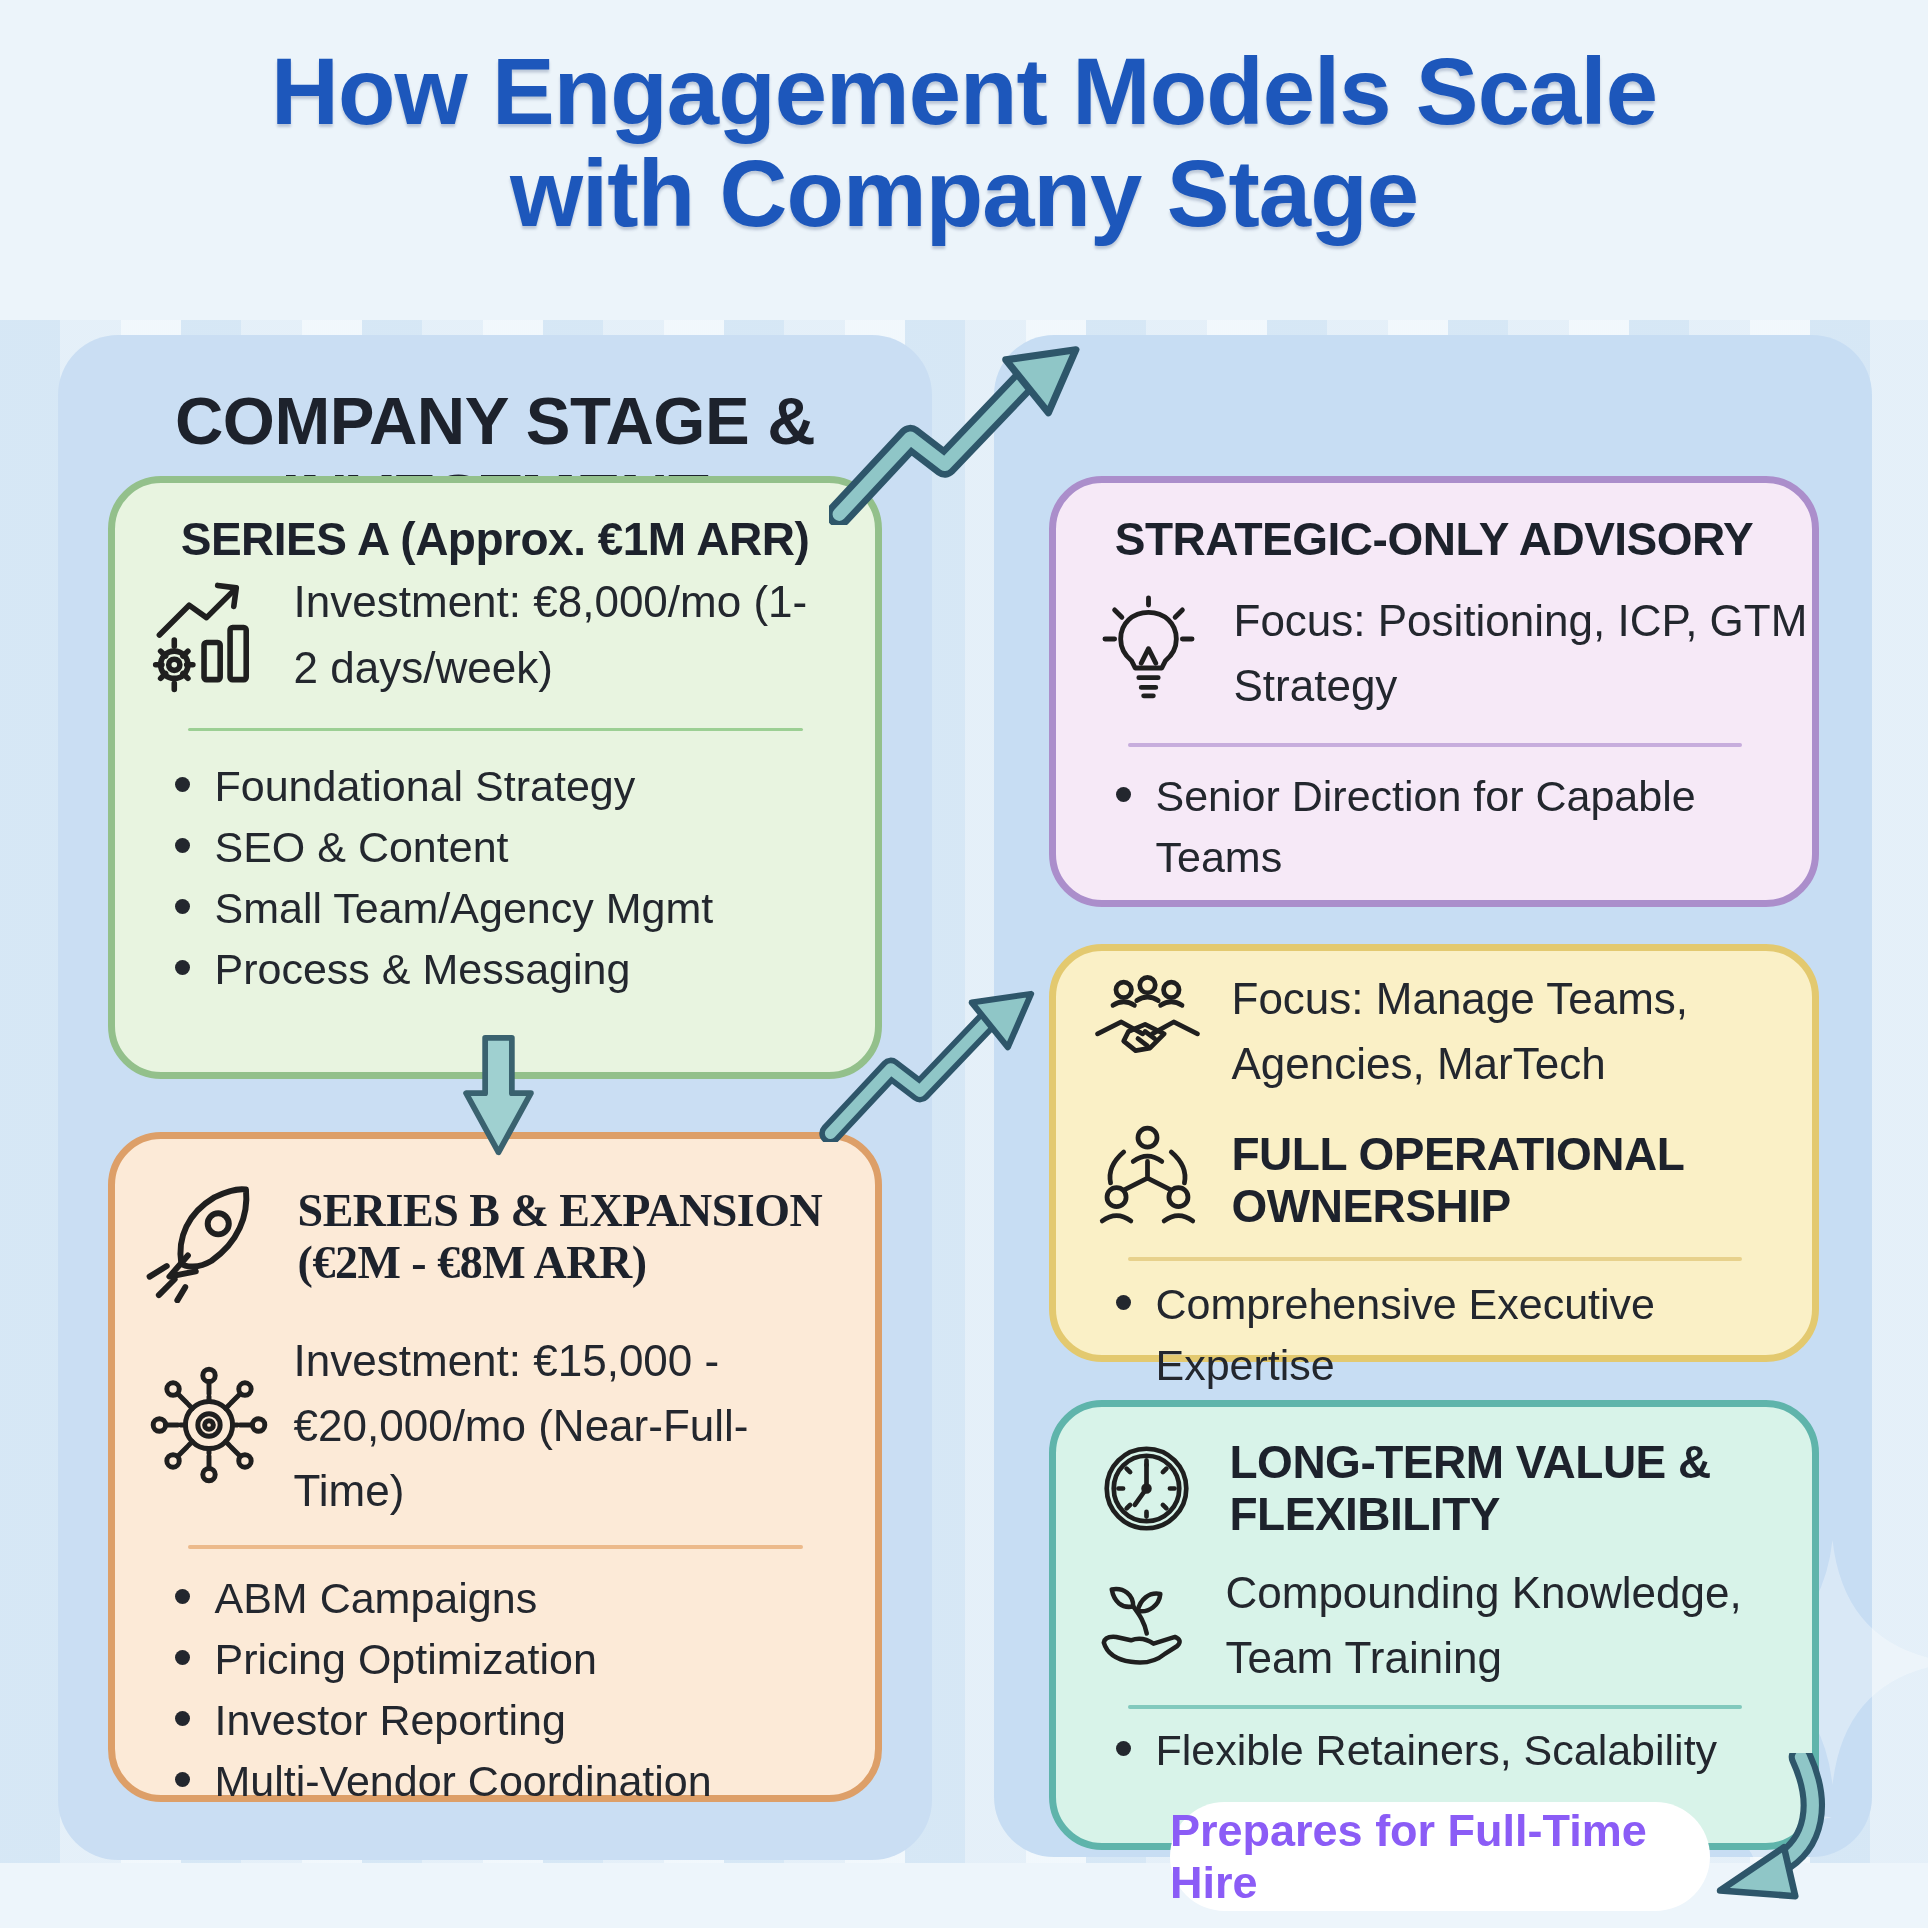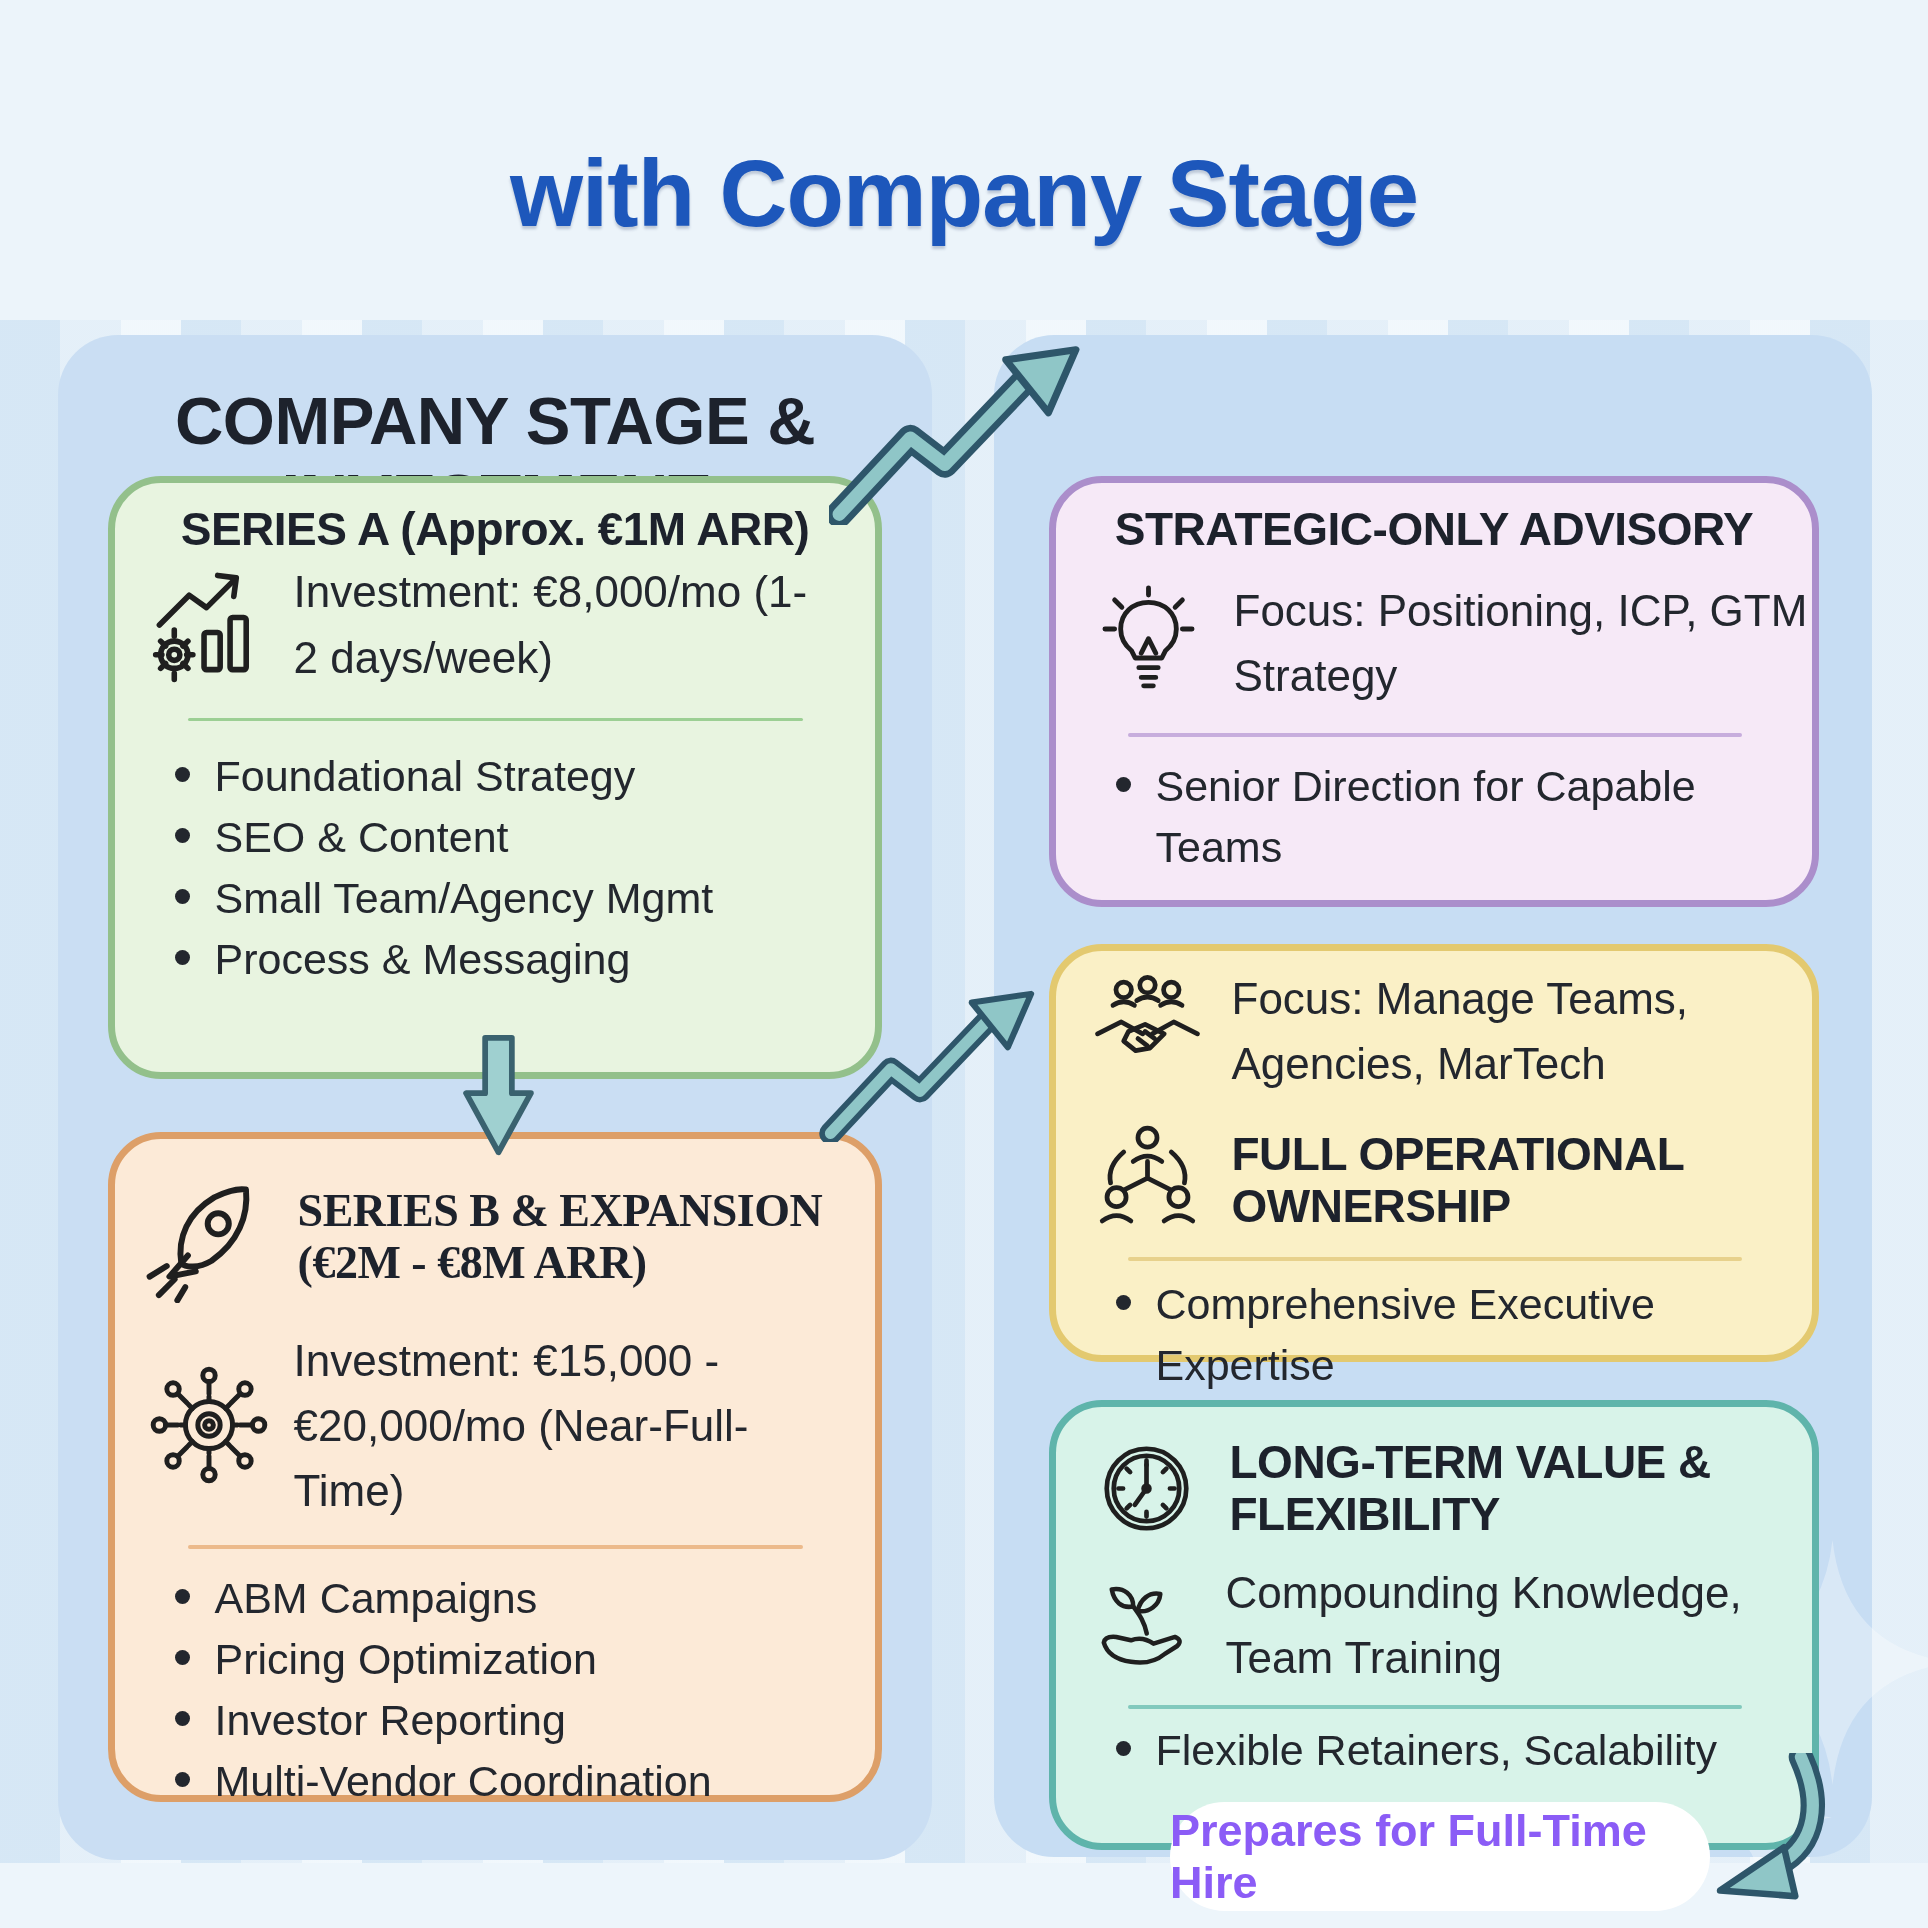--- a/index.html
+++ b/index.html
@@ -18,21 +18,21 @@
   #panelR{left:994px;top:335px;width:878px;height:1522px;background:#c7ddf3;}
   .panel-hdr{position:absolute;left:0;width:100%;top:47px;text-align:center;
              font-size:67px;font-weight:800;letter-spacing:-0.5px;color:#1d222c;}
   .box{position:absolute;border-radius:53px;box-sizing:border-box;}
   #boxA{left:108px;top:476px;width:774px;height:603px;background:#e8f4e0;border:7.5px solid #93c08b;}
   #boxB{left:108px;top:1132px;width:774px;height:670px;background:#fcead7;border:7.5px solid #dd9f68;}
   #boxAdv{left:1049px;top:476px;width:770px;height:431px;background:#f6e9f7;border:7.5px solid #ab8ecb;}
   #boxOwn{left:1049px;top:944px;width:770px;height:418px;background:#faf0c6;border:7.5px solid #e3c96f;}
   #boxLt{left:1049px;top:1400px;width:770px;height:450px;background:#d8f3e9;border:7.5px solid #5fb4ab;}
   .box-title{font-weight:800;font-size:46px;color:#1d222c;line-height:1.14;letter-spacing:-0.5px;}
-  .t-center{text-align:center;padding-top:20px;}
+  .t-center{text-align:center;padding-top:30px;}
   .irow{display:flex;align-items:center;padding-left:32px;}
   .irow .icon{flex:0 0 auto;}
   .irow .txt{font-size:44px;font-weight:500;line-height:1.48;color:#23272e;}
   .divider{height:3.8px;border-radius:1.9px;}
   .bullets{padding-left:60px;}
   .bullet{display:flex;align-items:flex-start;font-size:43px;font-weight:500;line-height:1.42;color:#23272e;}
   .bullet .dot{flex:0 0 15px;width:15px;height:15px;border-radius:50%;background:#23272e;margin:21px 24.5px 0 0;}
   svg{display:block;}
   .pill{position:absolute;left:1170px;top:1802px;width:540px;height:109px;background:#ffffff;
         border-radius:55px;display:flex;align-items:center;justify-content:center;
@@ -40,20 +40,21 @@
   .arrow{position:absolute;}
   .spark{position:absolute;opacity:.32;}
 </style>
 </head>
 <body>
 
 <div class="page">
   <div class="stripes"></div>
   <div class="below"></div>
 
+  <div class="title" id="title1">How Engagement Models Scale</div>
   <div class="title" id="title2">with Company Stage</div>
 
   <div class="panel" id="panelL">
     <div class="panel-hdr">COMPANY STAGE &amp; INVESTMENT</div>
   </div>
 
   <div class="panel" id="panelR">
     <svg class="spark" style="left:716px;top:1205px;" width="245" height="245" viewBox="0 0 100 100">
       <path d="M50,0 Q55,45 100,50 Q55,55 50,100 Q45,55 0,50 Q45,45 50,0" fill="#ffffff"></path>
     </svg>

